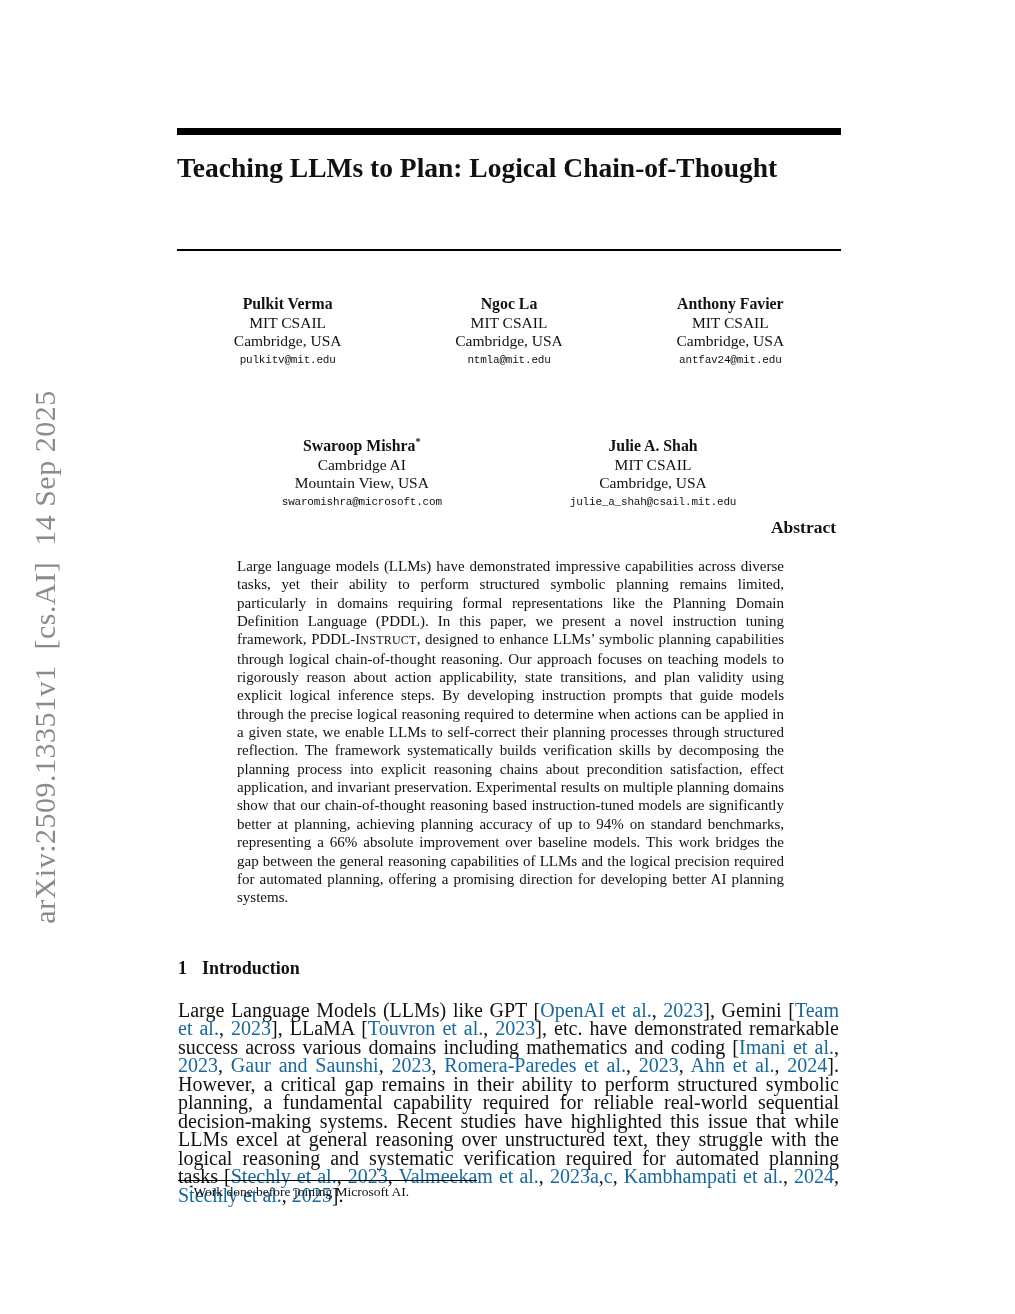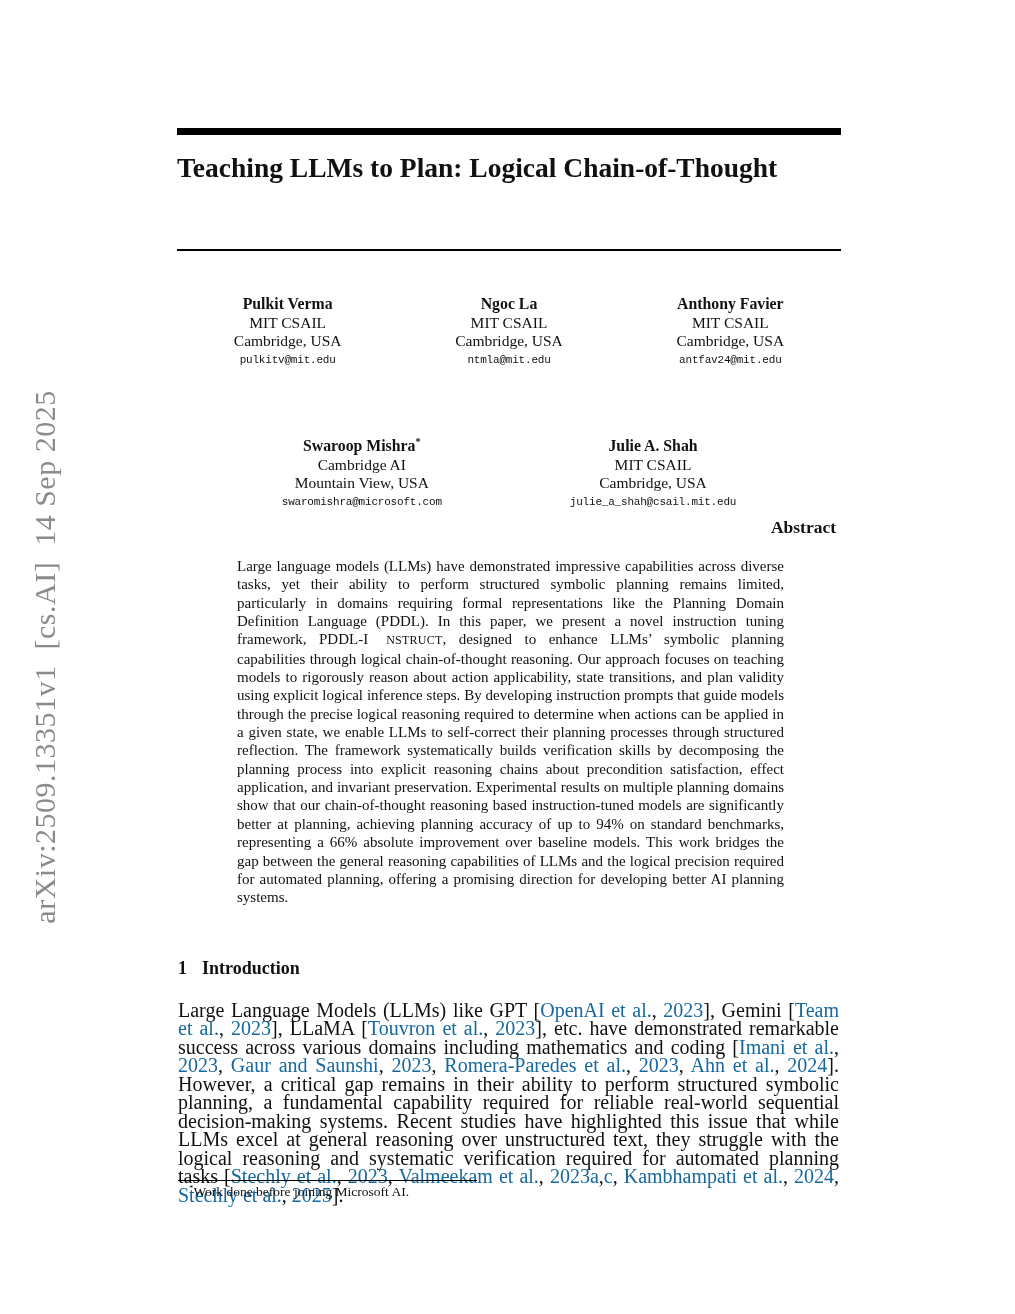--- a/index.html
+++ b/index.html
@@ -69,21 +69,21 @@
     text-align: right;
     font-weight: bold;
     font-size: 17.5px;
   }
   .abstract-body {
     left: 237px; top: 557px; width: 547px;
     font-size: 15px;
     line-height: 18.35px;
     text-align: justify;
   }
-  .smallcaps { font-size: 0.8em; letter-spacing: 0.02em; padding-left: 18px; }
+  .smallcaps { font-size: 0.8em; letter-spacing: 0.02em; }
 
   
   .section-heading {
     left: 178px; top: 958px;
     font-weight: bold;
     font-size: 18px;
   }
   .section-heading .sec-num { margin-right: 15px; }
 
   

